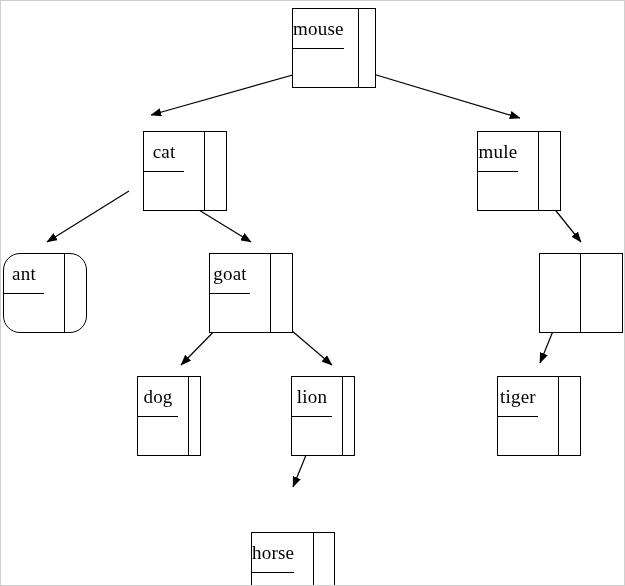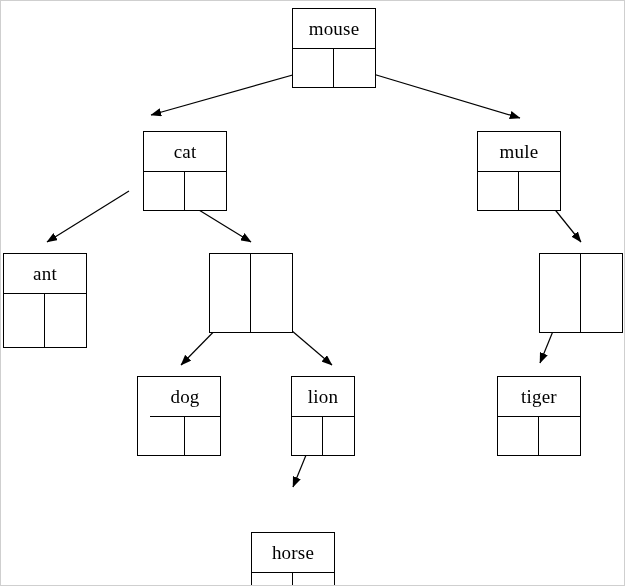--- a/index.html
+++ b/index.html
@@ -25,21 +25,21 @@
     width: 625px;
     height: 586px;
     pointer-events: none;
   }
   .node {
     position: absolute;
     box-sizing: border-box;
     background: #ffffff;
     border: 1px solid #000000;
     display: flex;
-    flex-direction: column;
+    flex-direction: row;
     z-index: 2;
   }
   .node-label {
     flex: 0 0 40px;
     height: 40px;
     display: flex;
     align-items: center;
     justify-content: center;
     font-size: 19px;
     color: #000000;
@@ -99,40 +99,41 @@
           <div class="ptr right"></div>
         </div>
       </div>
       <div class="node" style="left: 476px; top: 130px; width: 84px; height: 80px; justify-content: flex-end;">
         <div class="node-label">mule</div>
         <div class="node-pointers">
           <div class="ptr left"></div>
           <div class="ptr right"></div>
         </div>
       </div>
-      <div class="node" style="left: 2px; top: 252px; width: 84px; height: 95px;">
+      <div class="node" style="left: 2px; top: 252px; width: 84px; height: 80px; border-radius: 17px;">
         <div class="node-label">ant</div>
         <div class="node-pointers">
           <div class="ptr left"></div>
           <div class="ptr right"></div>
         </div>
       </div>
       <div class="node" style="left: 208px; top: 252px; width: 84px; height: 80px;">
+        <div class="node-label">goat</div>
         <div class="node-pointers">
           <div class="ptr left"></div>
           <div class="ptr right"></div>
         </div>
       </div>
       <div class="node" style="left: 538px; top: 252px; width: 84px; height: 80px;">
         <div class="node-pointers">
           <div class="ptr left"></div>
           <div class="ptr right"></div>
         </div>
       </div>
-      <div class="node" style="left: 136px; top: 375px; width: 84px; height: 80px; padding-left: 12px;">
+      <div class="node" style="left: 136px; top: 375px; width: 64px; height: 80px;">
         <div class="node-label">dog</div>
         <div class="node-pointers">
           <div class="ptr left"></div>
           <div class="ptr right"></div>
         </div>
       </div>
       <div class="node" style="left: 290px; top: 375px; width: 64px; height: 80px;">
         <div class="node-label">lion</div>
         <div class="node-pointers">
           <div class="ptr left"></div>

